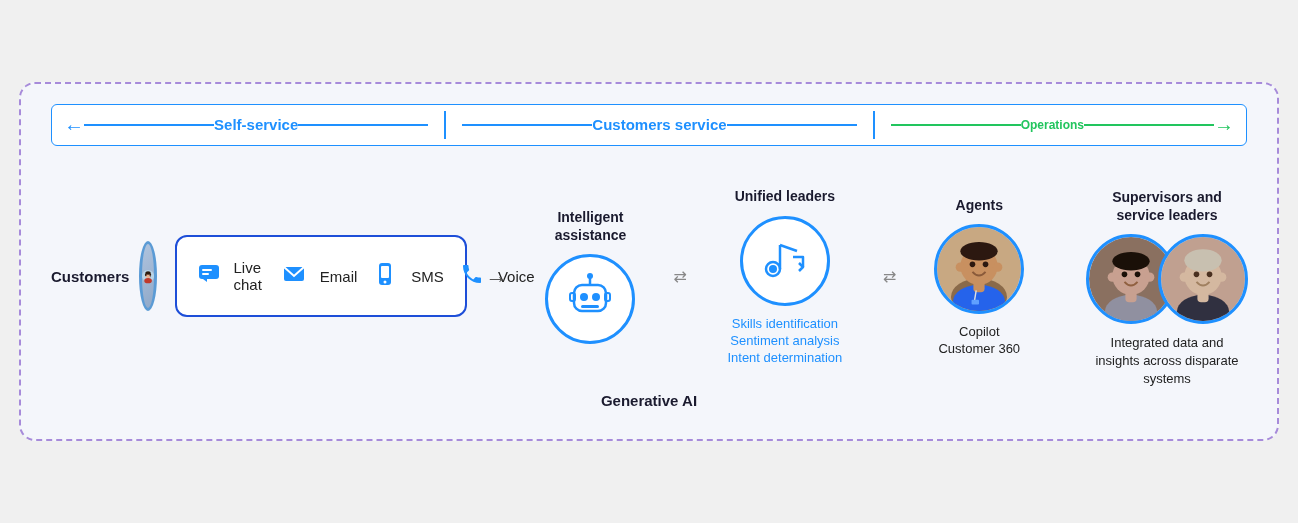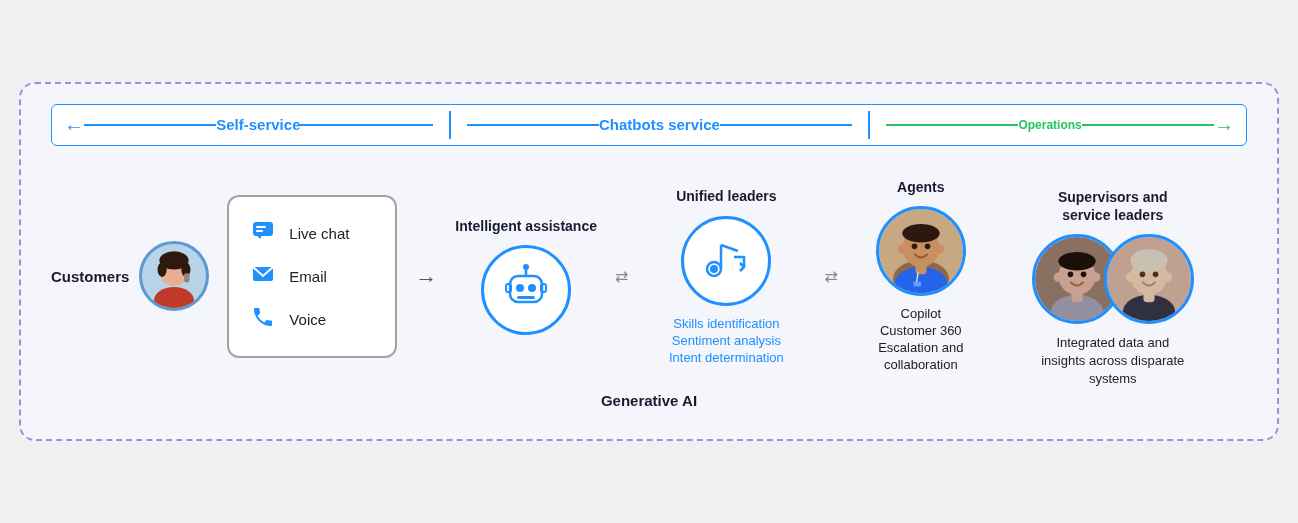--- a/index.html
+++ b/index.html
@@ -101,27 +101,27 @@
       border: 3px solid #5b9bd5;
       display: flex;
       align-items: center;
       justify-content: center;
       overflow: hidden;
       position: relative;
     }
 
     
     .channels-col {
-      border: 2px solid #a3a3a3;
+      border: 2px solid #1d4ed8;
       border-radius: 12px;
       padding: 22px 20px;
       background: white;
       min-width: 170px;
       display: flex;
-      flex-direction: column;
+      flex-direction: row;
       gap: 14px;
     }
     .channel-item {
       display: flex;
       align-items: center;
       gap: 12px;
     }
     .channel-icon {
       font-size: 20px;
       color: #1e90ff;
@@ -233,21 +233,21 @@
   <div class="top-bar">
     <div class="top-bar-inner">
 
       <span class="arrow-left">←</span>
       <div class="line-segment"></div>
       <span class="section-label">Self-service</span>
       <div class="line-segment"></div>
       <div class="divider-line"></div>
 
       <div class="line-segment"></div>
-      <span class="section-label">Chatbots service</span>
+      <span class="section-label">Customers service</span>
       <div class="line-segment"></div>
       <div class="divider-line"></div>
 
       <div class="line-segment-green"></div>
       <span class="section-label-green">Operations</span>
       <div class="line-segment-green"></div>
       <span class="arrow-right-green">→</span>
     </div>
   </div>
 
@@ -291,20 +291,30 @@
       <div class="channel-item">
         <span class="channel-icon">
           <svg width="24" height="24" viewBox="0 0 24 24">
               <rect x="2" y="5" width="20" height="14" rx="2" fill="#1e90ff"></rect>
               <polyline points="2,5 12,14 22,5" fill="none" stroke="white" stroke-width="2"></polyline>
             </svg>
         </span>
         <span class="channel-label">Email</span>
       </div>
 
+      <div class="channel-item">
+        <span class="channel-icon">
+          <svg width="22" height="24" viewBox="0 0 22 24">
+              <rect x="5" y="1" width="12" height="22" rx="3" fill="#1e90ff"></rect>
+              <rect x="7" y="4" width="8" height="12" rx="1" fill="white"></rect>
+              <circle cx="11" cy="20" r="1.5" fill="white"></circle>
+            </svg>
+        </span>
+        <span class="channel-label">SMS</span>
+      </div>
 
       <div class="channel-item">
         <span class="channel-icon">
           <svg width="24" height="24" viewBox="0 0 24 24">
               <path d="M6.6 10.8c1.4 2.8 3.8 5.1 6.6 6.6l2.2-2.2c.3-.3.7-.4 1-.2 1.1.4 2.3.6 3.6.6.6 0 1 .4 1 1V20c0 .6-.4 1-1 1-9.4 0-17-7.6-17-17 0-.6.4-1 1-1h3.5c.6 0 1 .4 1 1 0 1.3.2 2.5.6 3.6.1.3 0 .7-.2 1L6.6 10.8z" fill="#1e90ff"></path>
             </svg>
         </span>
         <span class="channel-label">Voice</span>
       </div>
 
@@ -386,21 +396,20 @@
           <circle cx="38" cy="40" r="3" fill="#2c1810"></circle>
           <circle cx="52" cy="40" r="3" fill="#2c1810"></circle>
 
           <line x1="42" y1="68" x2="40" y2="80" stroke="#e0e0e0" stroke-width="1.5"></line>
           <rect x="37" y="78" width="8" height="5" rx="1" fill="#60a0ff"></rect>
         </svg>
       </div>
       <div class="node-labels">
         <span class="node-label-black">Copilot</span>
         <span class="node-label-black">Customer 360</span>
-        <span class="node-label-black" style="text-align:center;max-width:120px;line-height:1.3;">Escalation and collaboration</span>
       </div>
     </div>
 
     <div style="width:10px;"></div>
 
     <div class="node-col node-col-wide">
       <div class="node-title" style="max-width:160px;margin-top:24px;">Supervisors and service leaders</div>
 
       <div class="double-node">
         <div class="node-circle-photo">

